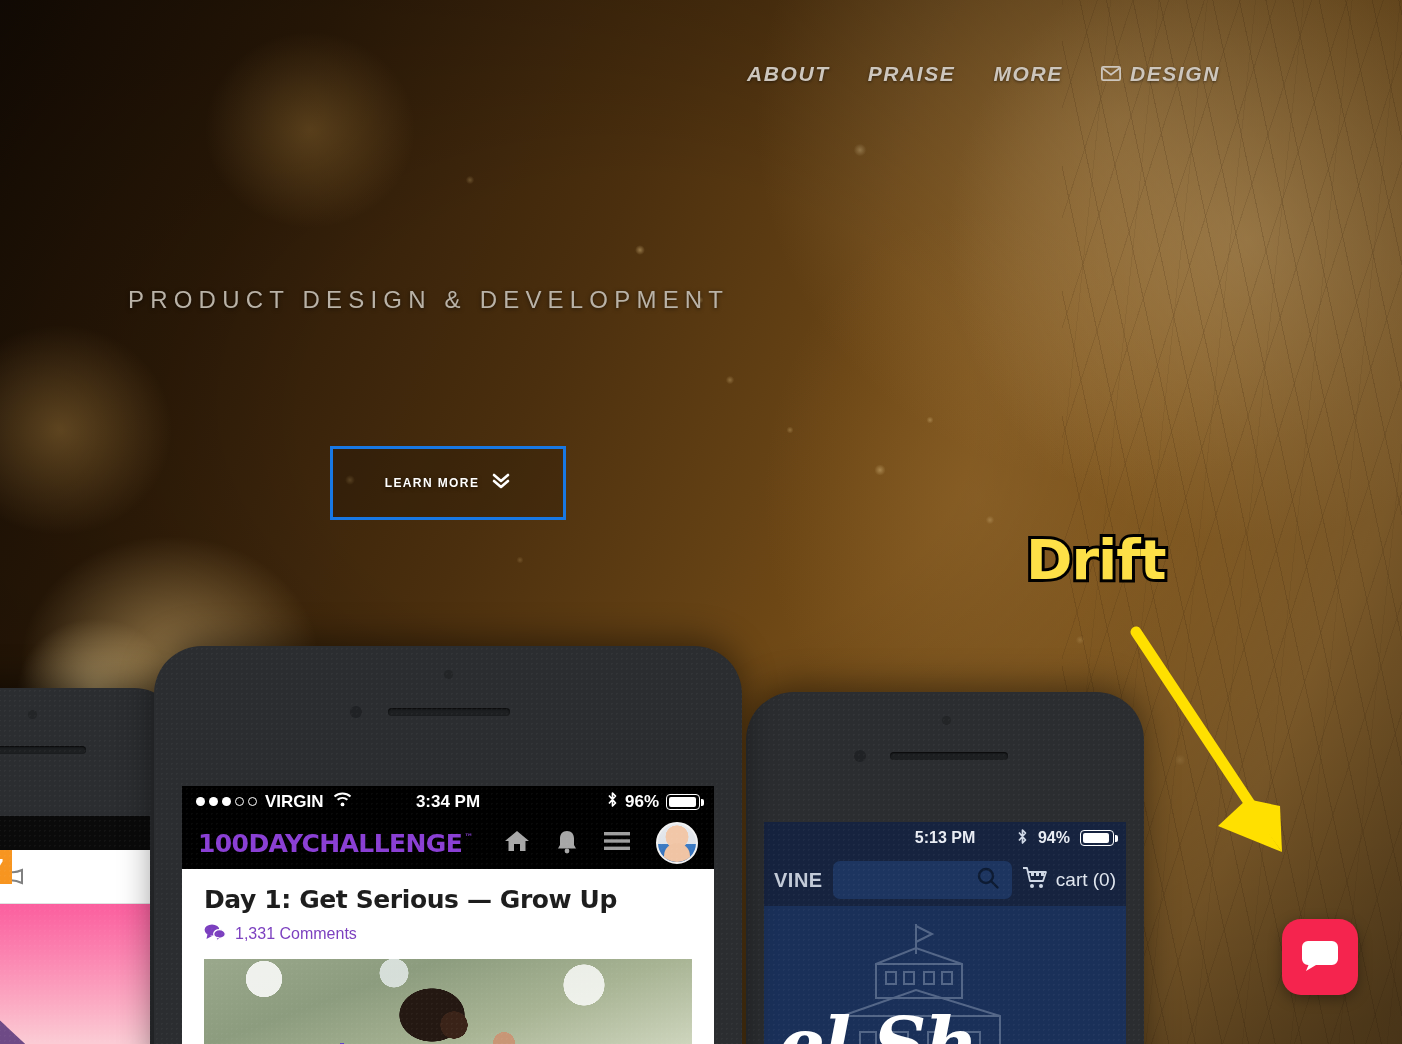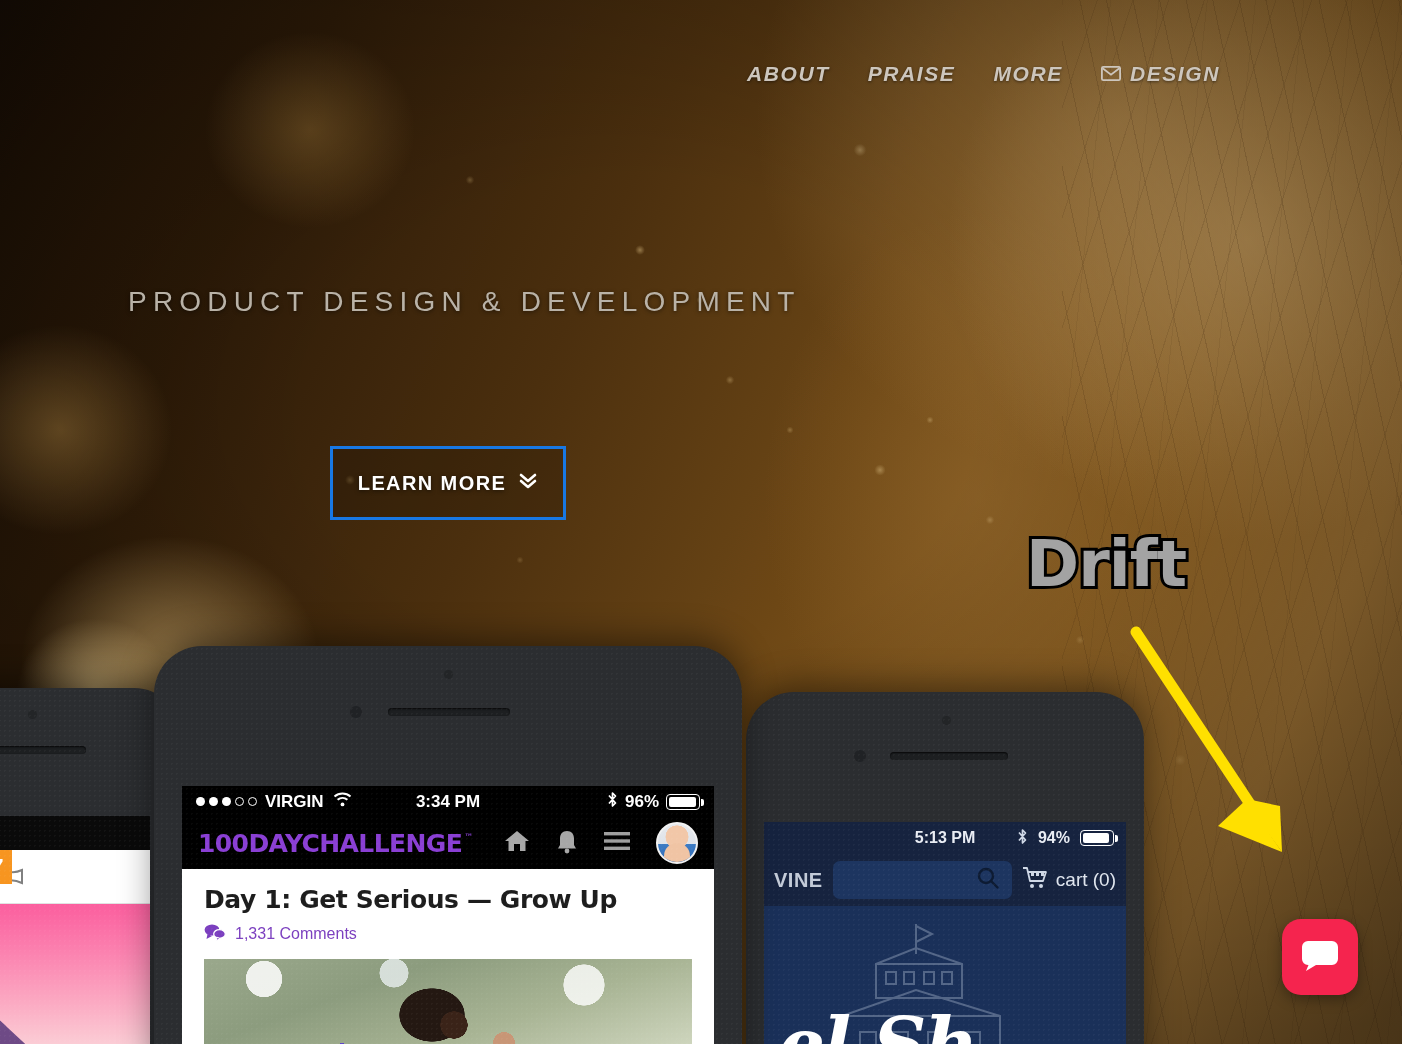--- a/index.html
+++ b/index.html
@@ -80,21 +80,21 @@
     text-shadow: 0 1px 3px rgba(0,0,0,.5);
     cursor: pointer;
     font-style: italic;
   }
   .mail-ico { display:block; }
 
   
   #hero-copy { position: absolute; top: 286px; left: 128px; z-index: 30; }
   #eyebrow {
     color: #b9b2a7;
-    font-size: 28px;
+    font-size: 24px;
     letter-spacing: 6.2px;
     font-weight: 400;
     text-shadow: 0 1px 4px rgba(0,0,0,.55);
   }
   #headline {
     margin-top: 14px;
     color: #ffffff;
     font-size: 66px;
     font-weight: 300;
     letter-spacing: 0.5px;
@@ -108,30 +108,30 @@
     position: absolute; top: 446px; left: 330px;
     width: 236px; height: 74px;
     border: 3px solid #1878e4;
     background: rgba(0,0,0,0.16);
     display: flex; align-items: center; justify-content: center;
     gap: 12px;
     cursor: pointer;
     z-index: 30;
   }
   #cta-label {
-    color: #fff; font-size: 20px; font-weight: bold; letter-spacing: 1.4px;
+    color: #fff; font-size: 12px; font-weight: bold; letter-spacing: 1.4px;
     text-shadow: 0 1px 4px rgba(0,0,0,.55);
   }
   .chev-dbl { display:block; }
 
   
   #drift-label {
     position: absolute; left: 1026px; top: 527px;
-    font-size: 64px; font-weight: bold;
-    color: #a3a3a3;
+    font-size: 56px; font-weight: bold;
+    color: #fde047;
     letter-spacing: -1px;
     font-family: "DejaVu Sans", sans-serif;
     -webkit-text-stroke: 6px #000;
     paint-order: stroke fill;
     z-index: 50;
   }
   #drift-arrow { position: absolute; left: 1130px; top: 620px; z-index: 50; }
 
   
   #chat-widget {

